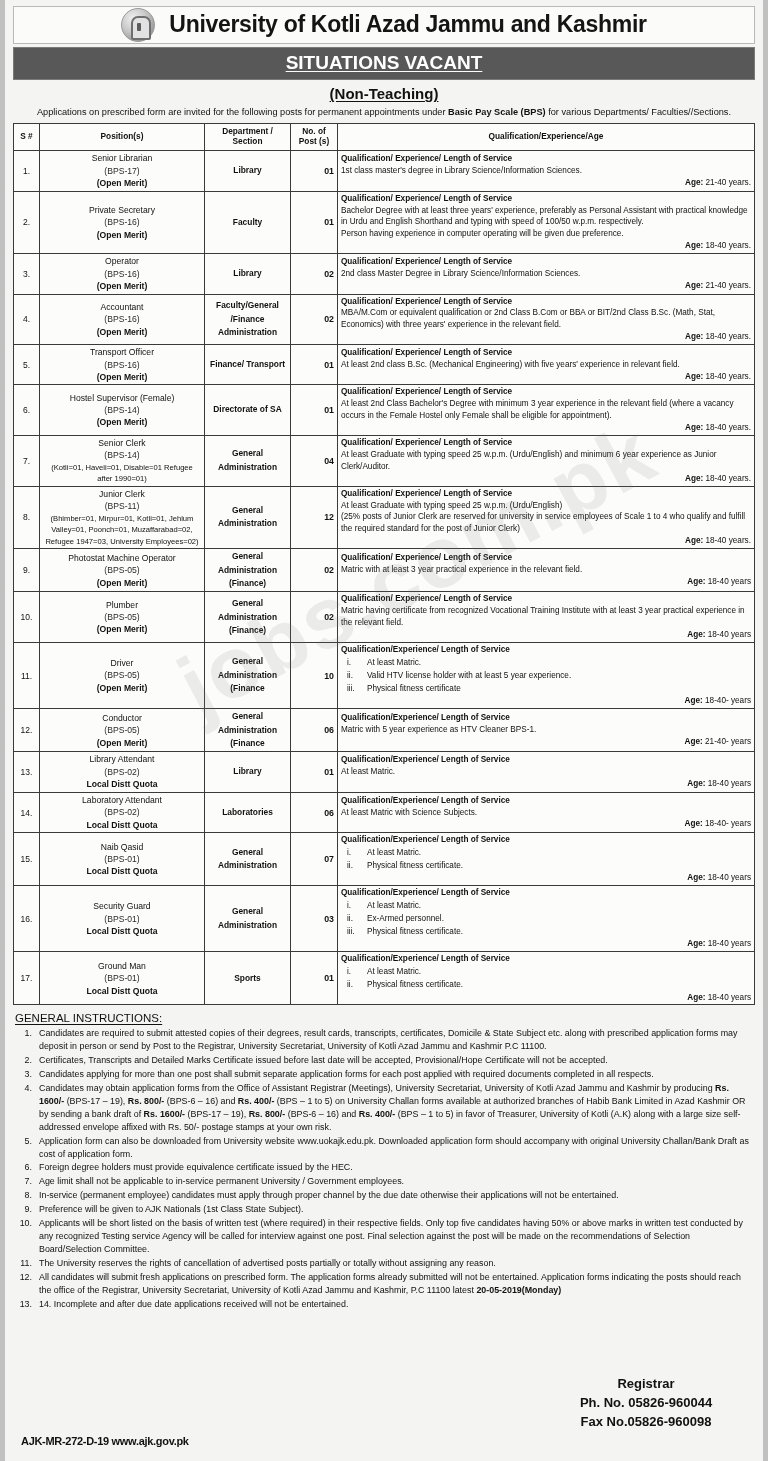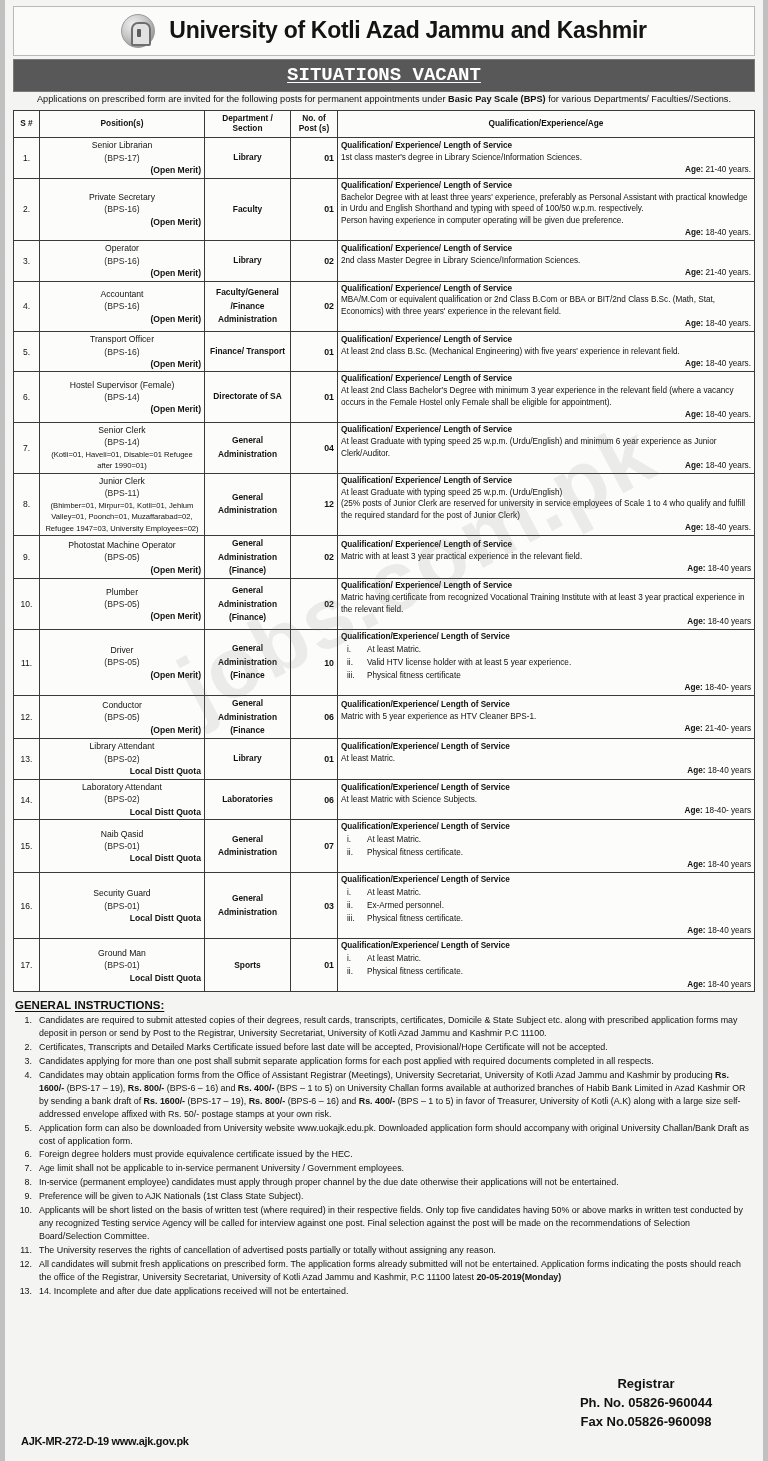--- a/index.html
+++ b/index.html
@@ -31,21 +31,21 @@
 
   
   .uni-header {
     display: flex;
     align-items: center;
     justify-content: center;
     gap: 14px;
     background: #fbfbfa;
     border: 1px solid #b9b9b9;
     padding: 5px 8px 6px 8px;
-    height: 50px;
+    height: 38px;
   }
   .logo {
     width: 34px; height: 34px;
     border-radius: 50%;
     background: radial-gradient(circle at 35% 30%, #f0f0f0 0%, #c6c6c6 45%, #9b9b9b 75%, #7d7d7d 100%);
     border: 1px solid #9a9a9a;
     position: relative;
     flex: 0 0 auto;
   }
   .logo::before {
@@ -76,21 +76,20 @@
   .banner {
     background: #585858;
     color: #ffffff;
     text-align: center;
     font-size: 19px;
     font-weight: bold;
     letter-spacing: 0px;
     padding: 4px 0 5px 0;
     margin-top: 3px;
     border: 1px solid #7a7a7a;
-    font-family: Liberation Mono, monospace;
   }
   .banner span { text-decoration: underline; text-underline-offset: 2px; }
 
   .subtitle {
     text-align: center;
     font-size: 15px;
     font-weight: bold;
     padding: 5px 0 3px 0;
   }
   .subtitle span { text-decoration: underline; text-underline-offset: 2px; }
@@ -134,21 +133,21 @@
     text-align: center;
     vertical-align: middle;
   }
   td.pos {
     text-align: center;
     font-size: 8.6px;
     line-height: 1.45;
   }
   td.pos .ptitle { font-weight: normal; display:block; }
   td.pos .pbps { display:block; color:#2a2a2a; }
-  td.pos .pmerit { display:block; font-weight: bold; text-align: right; }
+  td.pos .pmerit { display:block; font-weight: bold; }
   td.pos .pquota { display:block; font-size: 7.6px; line-height:1.5; }
   td.dep {
     text-align: center;
     font-size: 8.4px;
     font-weight: bold;
     line-height: 1.6;
   }
   td.num {
     text-align: right;
     font-size: 8.8px;
@@ -172,21 +171,21 @@
   td.qual ol.roman li {
     display: flex;
     gap: 8px;
     line-height: 1.6;
   }
   td.qual ol.roman li .rn { width: 12px; flex: 0 0 12px; }
 
   
   .gi-title {
     font-size: 11.5px;
-    font-weight: bold;
+    font-weight: normal;
     padding: 7px 2px 3px 2px;
   }
   .gi-title span { text-decoration: underline; text-underline-offset: 2px; }
   ol.gi {
     margin: 0;
     padding: 0 4px 0 2px;
     list-style: none;
     font-size: 8.9px;
     line-height: 1.45;
   }
@@ -252,20 +251,23 @@
 
     <div class="uni-header">
       <div class="logo"></div>
       <div class="uni-title">University of Kotli Azad Jammu and Kashmir</div>
     </div>
 
     <div class="banner">
       <span>SITUATIONS VACANT</span>
     </div>
 
+    <div class="subtitle">
+      <span>(Non-Teaching)</span>
+    </div>
 
     <div class="intro">
       <span>Applications on prescribed form are invited for the following posts for permanent appointments under </span><b>Basic Pay Scale (BPS)</b><span> for various Departments/ Faculties//Sections.</span>
     </div>
 
     <table class="jobs">
       <colgroup>
         <col class="c-sn">
           <col class="c-pos">
           <col class="c-dep">

